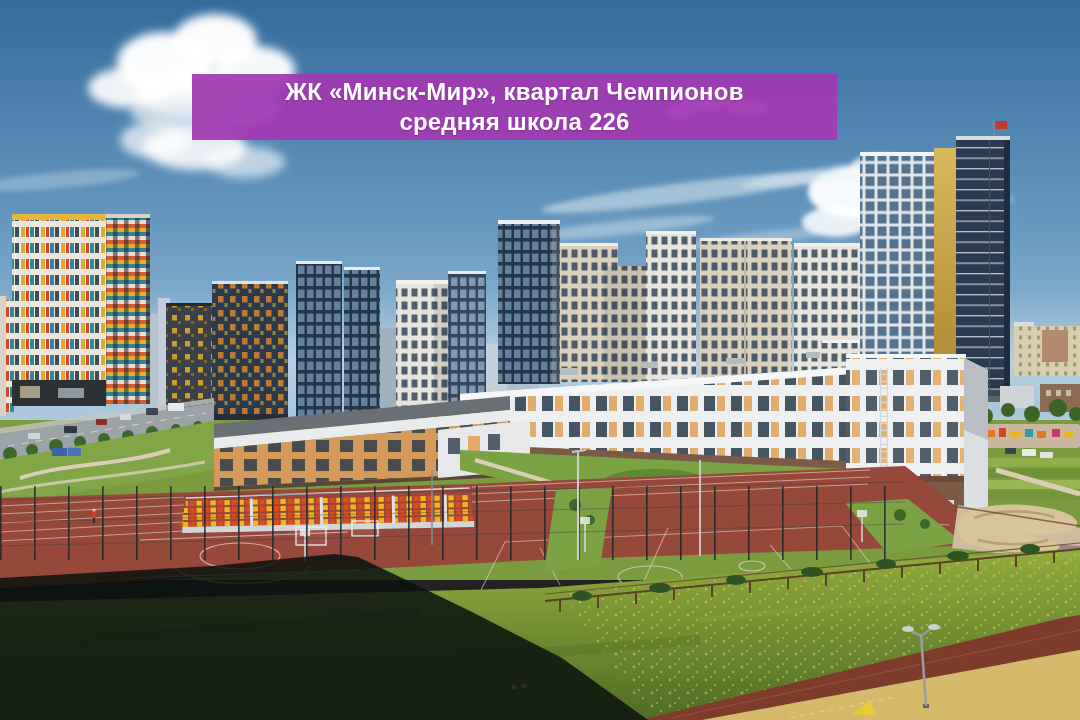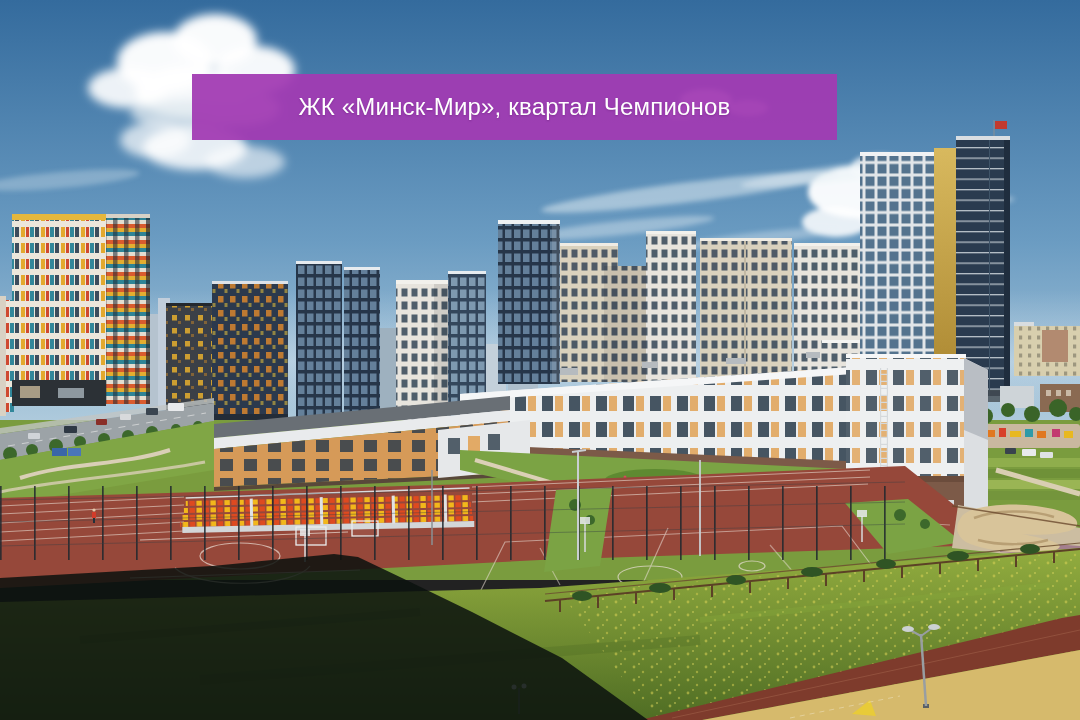--- a/index.html
+++ b/index.html
@@ -1,21 +1,21 @@
 <!DOCTYPE html>
 <html><head>
 <meta charset="utf-8">
 <style>
   html,body{margin:0;padding:0;background:#222;}
   #stage{position:relative;width:1080px;height:720px;overflow:hidden;font-family:"Liberation Sans",sans-serif;}
   #stage svg{position:absolute;left:0;top:0;}
   .banner{
     position:absolute;left:192px;top:74px;width:645px;height:66px;
     display:flex;flex-direction:column;justify-content:center;
-    text-align:center;font-weight:400;font-size:24px;line-height:30px;
+    text-align:center;font-weight:700;font-size:24px;line-height:30px;
     letter-spacing:.2px;color:#fff;
     text-shadow:0 1px 2px rgba(90,20,100,.35);
   }
   .banner span{display:block;}
 </style>
 </head>
 <body>
 
 <div id="stage">
 <svg width="1080" height="720" viewBox="0 0 1080 720">
@@ -481,14 +481,15 @@
     <line x1="519" y1="714" x2="519" y2="688" stroke="#6a7074" stroke-width="1.5"></line>
     <circle cx="514" cy="687" r="2.5" fill="#c8cdd0"></circle>
         <circle cx="524" cy="686" r="2.5" fill="#c8cdd0"></circle>
   </g>
 
   <path d="M0,578 L212,566 L334,554 L358,557 L402,578 L472,612 L562,658 L648,720 L0,720 Z" fill="#0a120e" opacity="0.85"></path>
 </svg>
 
 <div class="banner" style="background-color: rgba(162, 58, 178, 0.94); color: rgb(255, 255, 255);">
   <span>ЖК «Минск-Мир», квартал Чемпионов</span>
+  <span>средняя школа 226</span>
 </div>
 </div>
 
 </body></html>

